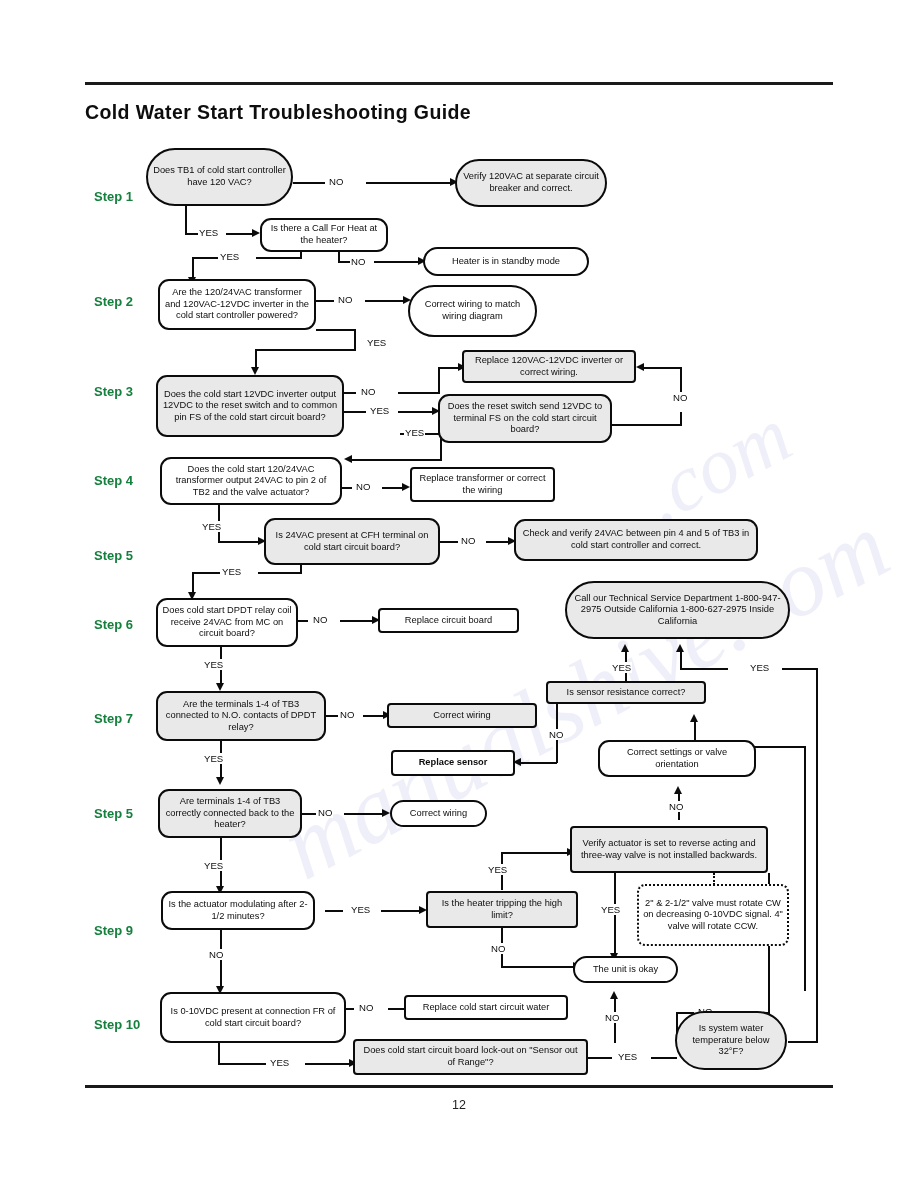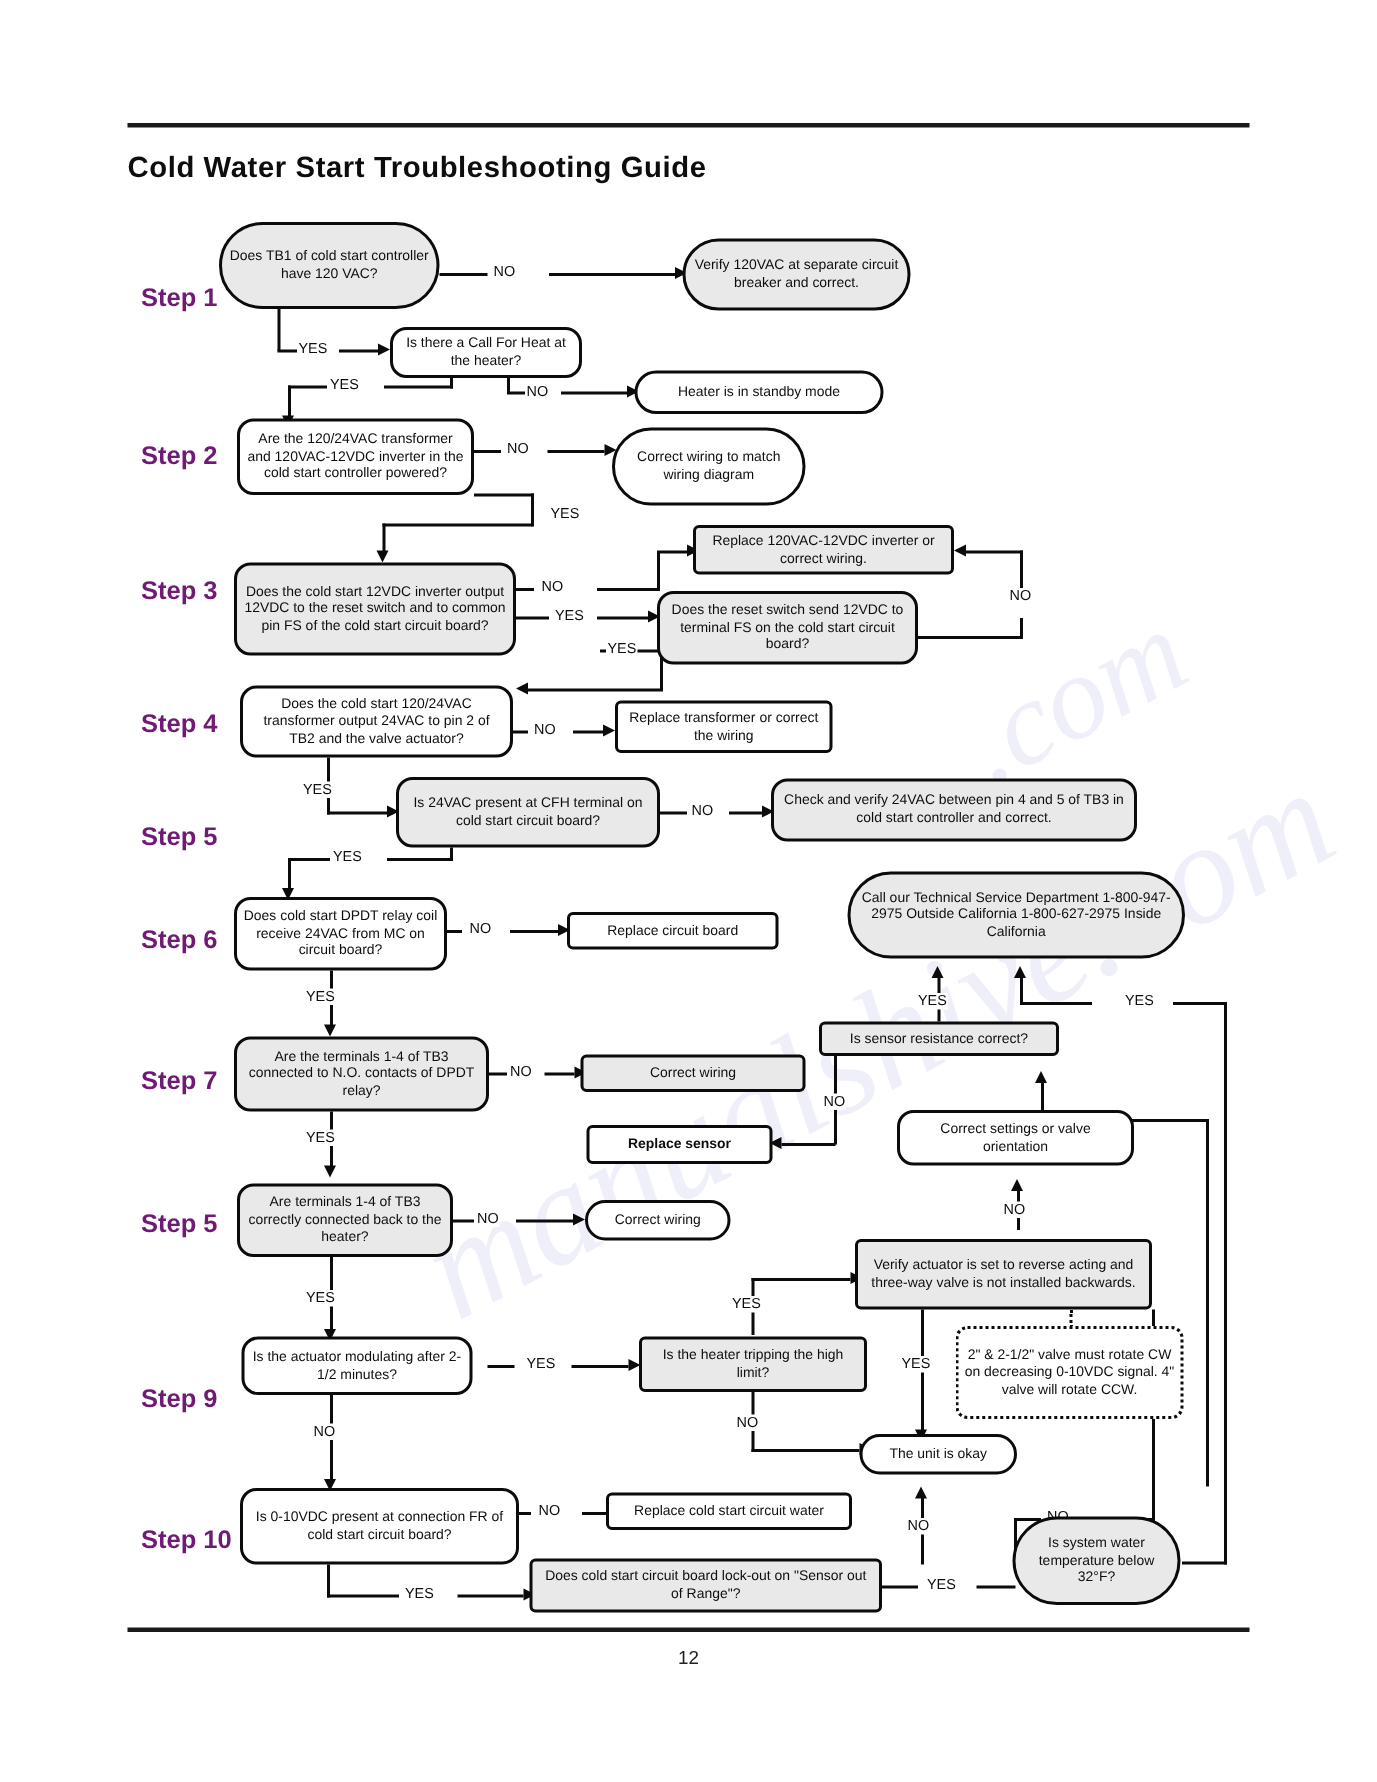--- a/index.html
+++ b/index.html
@@ -24,21 +24,21 @@
     font-size:19.5px;font-weight:bold;letter-spacing:0.4px;
     color:#0d0d0d;white-space:nowrap;
   }
   #page-number{
     position:absolute;left:0;top:1098px;width:918px;
     text-align:center;font-size:12.5px;color:#222;
   }
 
   
   .step-label{
-    position:absolute;font-size:17px;font-weight:bold;color:#701a75;
+    position:absolute;font-size:13px;font-weight:bold;color:#15803d;
     white-space:nowrap;
   }
 
   
   .node{
     position:absolute;
     box-sizing:border-box;
     display:flex;align-items:center;justify-content:center;
     text-align:center;
     border:2.2px solid #0b0b0b;

